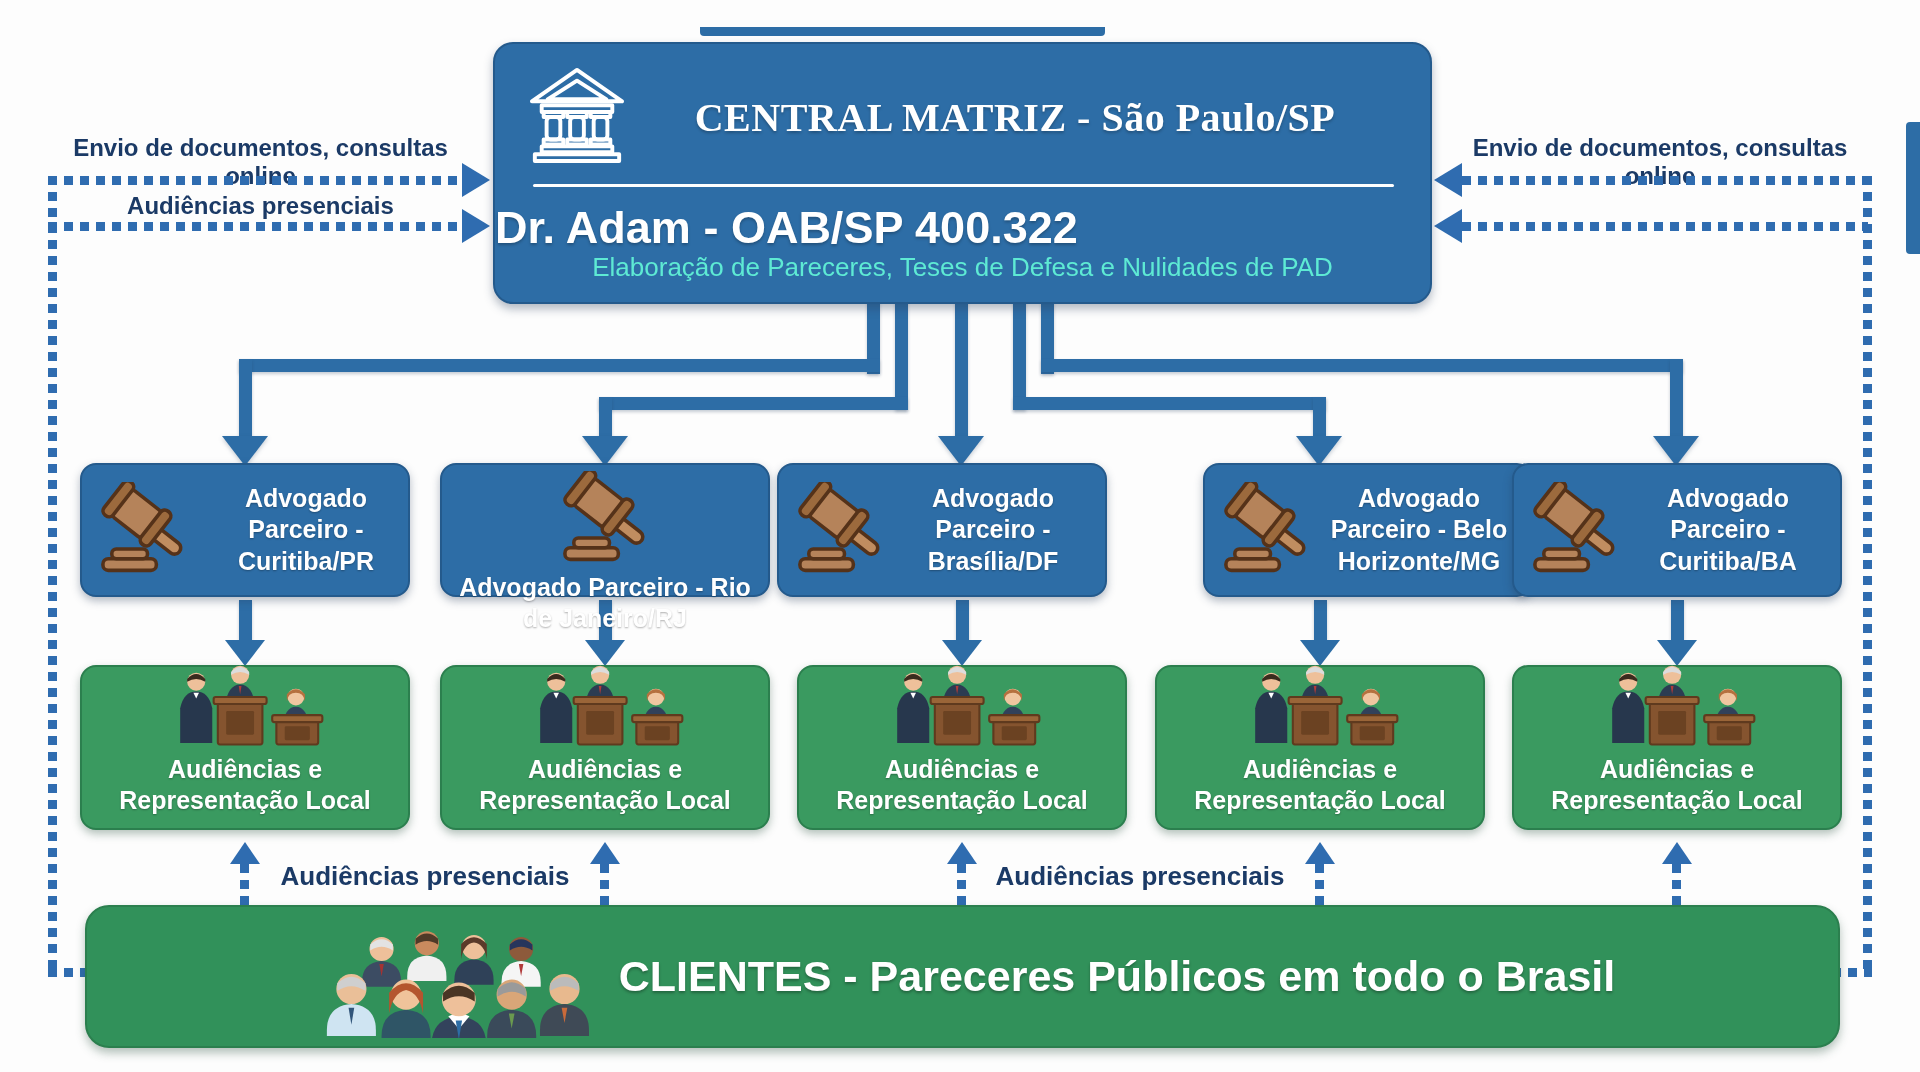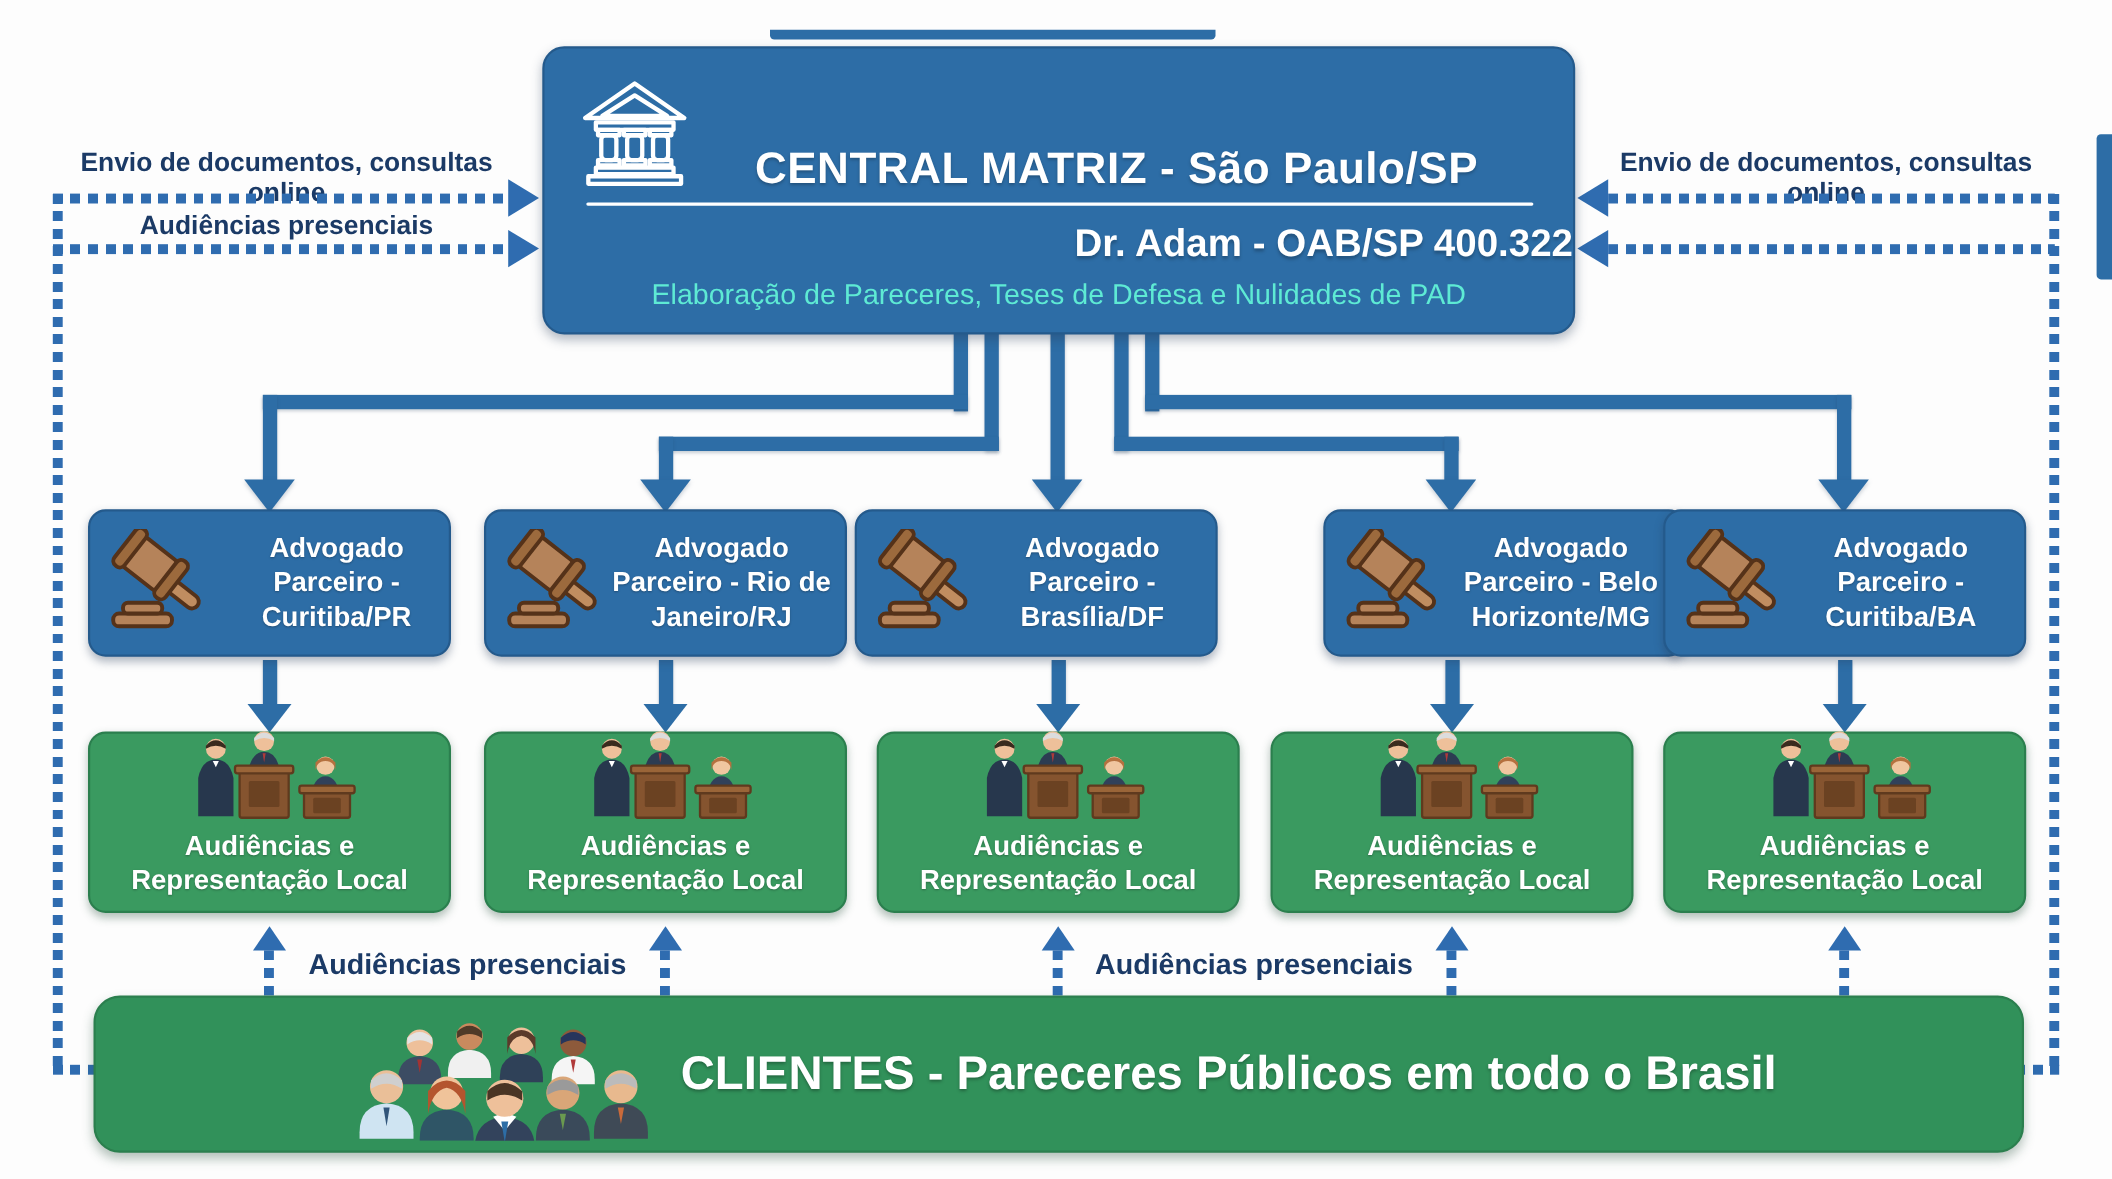--- a/index.html
+++ b/index.html
@@ -26,24 +26,24 @@
   .dah-right{position:absolute;width:0;height:0;border-top:17px solid transparent;border-bottom:17px solid transparent;border-left:28px solid var(--dot);}
   .dah-left{position:absolute;width:0;height:0;border-top:17px solid transparent;border-bottom:17px solid transparent;border-right:28px solid var(--dot);}
   .dah-up{position:absolute;width:0;height:0;border-left:15px solid transparent;border-right:15px solid transparent;border-bottom:22px solid var(--dot);}
 
   .lbl{position:absolute;color:var(--navy);font-weight:bold;font-size:24px;text-align:center;}
 
   
   .central{position:absolute;left:493px;top:42px;width:939px;height:262px;background:var(--blue);
     border:2px solid var(--blue-border);border-radius:20px;box-sizing:border-box;
     box-shadow:0 5px 10px rgba(40,60,90,.35);z-index:2;color:#fff;}
-  .central-head{position:absolute;left:30px;right:30px;top:14px;height:118px;display:flex;align-items:flex-end;gap:1px;}
+  .central-head{position:absolute;left:30px;right:30px;top:14px;height:118px;display:flex;align-items:center;gap:1px;font-family:Liberation Serif, serif;}
   .central-title{flex:1;text-align:center;font-size:40px;font-weight:bold;letter-spacing:.5px;text-shadow:0 2px 3px rgba(0,0,0,.25);}
   .central-divider{position:absolute;left:38px;right:36px;top:140px;height:3px;background:#fff;border-radius:2px;}
-  .central-lawyer{position:absolute;left:0;right:0;top:158px;text-align:right;font-size:35px;font-weight:bold;text-shadow:0 2px 3px rgba(0,0,0,.25);}
+  .central-lawyer{position:absolute;left:0;right:0;top:158px;text-align:left;font-size:45px;font-weight:bold;text-shadow:0 2px 3px rgba(0,0,0,.25);}
   .central-sub{position:absolute;left:0;right:0;top:208px;text-align:center;font-size:26px;color:#5eead4;}
 
   
   .pbox{position:absolute;top:463px;width:330px;height:134px;background:var(--blue);
     border:2px solid var(--blue-border);border-radius:16px;box-sizing:border-box;
     box-shadow:0 4px 8px rgba(40,60,90,.35);z-index:2;display:flex;align-items:center;padding:6px 12px;gap:4px;}
   .ptext{flex:1;color:#fff;font-size:25px;font-weight:bold;text-align:center;line-height:1.25;text-shadow:0 1px 2px rgba(0,0,0,.3);}
 
   
   .gbox{position:absolute;top:665px;width:330px;height:165px;background:var(--green);
@@ -147,21 +147,21 @@
             <g transform="rotate(38 52 40)">
               <rect x="48" y="36" width="62" height="14" rx="7" fill="#c08d60"></rect>
               <rect x="20" y="20" width="52" height="38" rx="9" fill="#b5835a"></rect>
               <rect x="13" y="15" width="13" height="47" rx="6" fill="#9c6a3d"></rect>
               <rect x="66" y="15" width="13" height="47" rx="6" fill="#9c6a3d"></rect>
             </g>
           </g>
         </svg></span>
     <span class="ptext">Advogado Parceiro - Curitiba/PR</span>
   </div>
-  <div class="pbox" style="left:440px;">
+  <div class="pbox" style="left:440px;flex-direction:column;">
     <span><svg viewBox="0 0 110 104" width="98" height="93">
           <g stroke="#553219" stroke-width="4" stroke-linejoin="round">
             <rect x="10" y="86" width="60" height="13" rx="6" fill="#b5835a"></rect>
             <rect x="20" y="75" width="40" height="11" rx="5" fill="#b5835a"></rect>
             <g transform="rotate(38 52 40)">
               <rect x="48" y="36" width="62" height="14" rx="7" fill="#c08d60"></rect>
               <rect x="20" y="20" width="52" height="38" rx="9" fill="#b5835a"></rect>
               <rect x="13" y="15" width="13" height="47" rx="6" fill="#9c6a3d"></rect>
               <rect x="66" y="15" width="13" height="47" rx="6" fill="#9c6a3d"></rect>
             </g>

